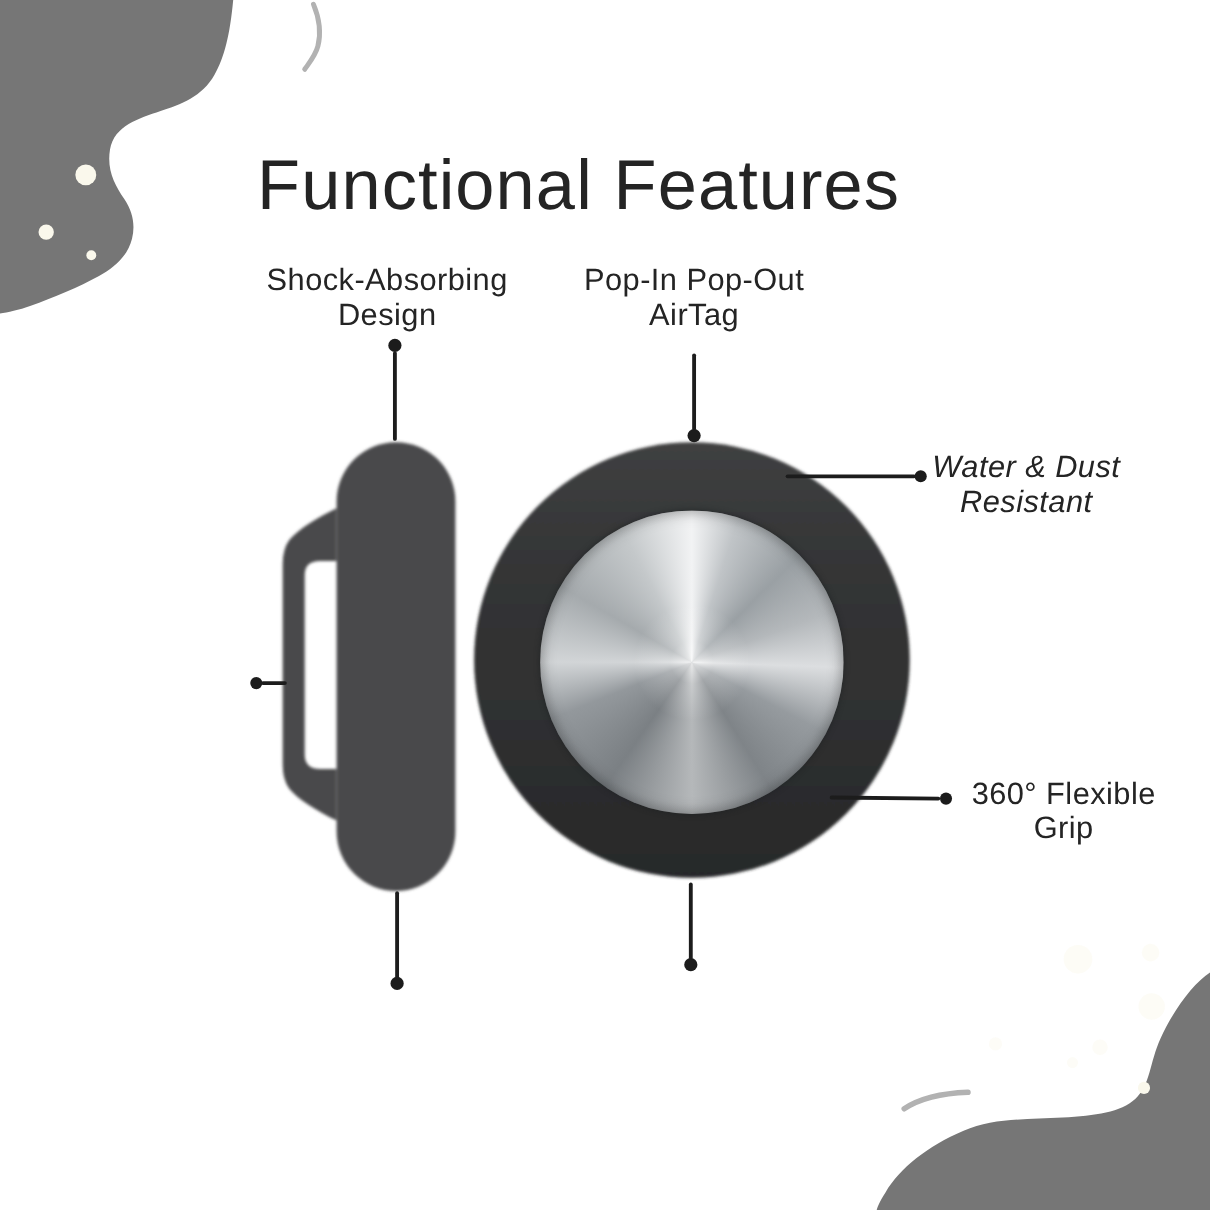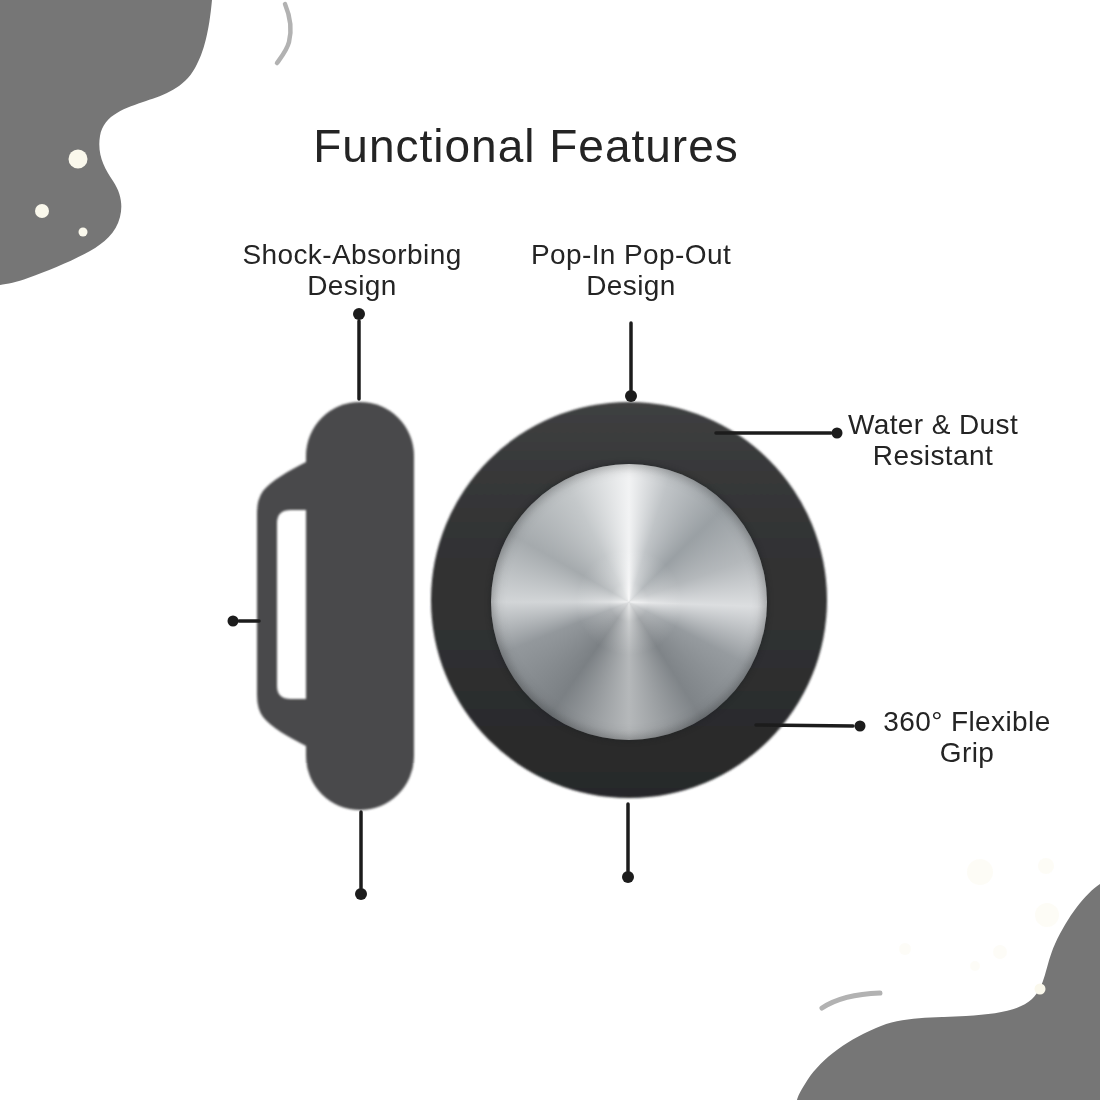--- a/index.html
+++ b/index.html
@@ -4,29 +4,29 @@
 <style>
   html,body{margin:0;padding:0;background:#ffffff;}
   .stage{
     position:relative;width:1100px;height:1100px;overflow:hidden;
     background:var(--background,#fff);
     font-family:"Liberation Sans","DejaVu Sans",sans-serif;
   }
   .stage svg{position:absolute;left:0;top:0;}
   .title{
     position:absolute;left:0;top:88px;width:1052px;text-align:center;
-    font-size:46px;font-weight:400;letter-spacing:1px;color:var(--text-dark,#222);
+    font-size:64px;font-weight:400;letter-spacing:1px;color:var(--text-dark,#222);
   }
   .lbl{
     position:absolute;text-align:center;white-space:pre-line;
     font-size:28px;line-height:31px;letter-spacing:.4px;color:var(--text-dark,#262626);
   }
   .lbl-shock {left:192px;top:239px;width:320px;}
   .lbl-pop   {left:471px;top:239px;width:320px;}
-  .lbl-water {left:783px;top:409px;width:300px;}
+  .lbl-water {left:783px;top:409px;width:300px;font-style:italic;}
   .lbl-secure{left:0px;  top:602px;width:244px;}
   .lbl-flex  {left:817px;top:706px;width:300px;}
   .lbl-tear  {left:209px;top:909px;width:300px;}
   .lbl-snug  {left:470px;top:895px;width:350px;}
   .metal-disc{
     position:absolute;left:491px;top:464px;width:276px;height:276px;border-radius:50%;
     background:
       radial-gradient(circle at 50% 50%,
         rgba(255,255,255,.75) 0%, rgba(255,255,255,.28) 10%, rgba(255,255,255,0) 27%,
         rgba(0,0,0,0) 66%, rgba(18,20,22,.20) 87%, rgba(18,20,22,.48) 100%),
@@ -112,18 +112,18 @@
       <circle cx="628" cy="877" r="6"></circle>
     </g>
   </svg>
 
   <div class="metal-disc"></div>
 
   <h1 class="title">Functional Features</h1>
   <div class="lbl lbl-shock">Shock-Absorbing
 Design</div>
   <div class="lbl lbl-pop">Pop-In Pop-Out
-Design</div>
+AirTag</div>
   <div class="lbl lbl-water">Water &amp; Dust
 Resistant</div>
   <div class="lbl lbl-flex">360° Flexible
 Grip</div>
 </div>
 
 </body></html>

